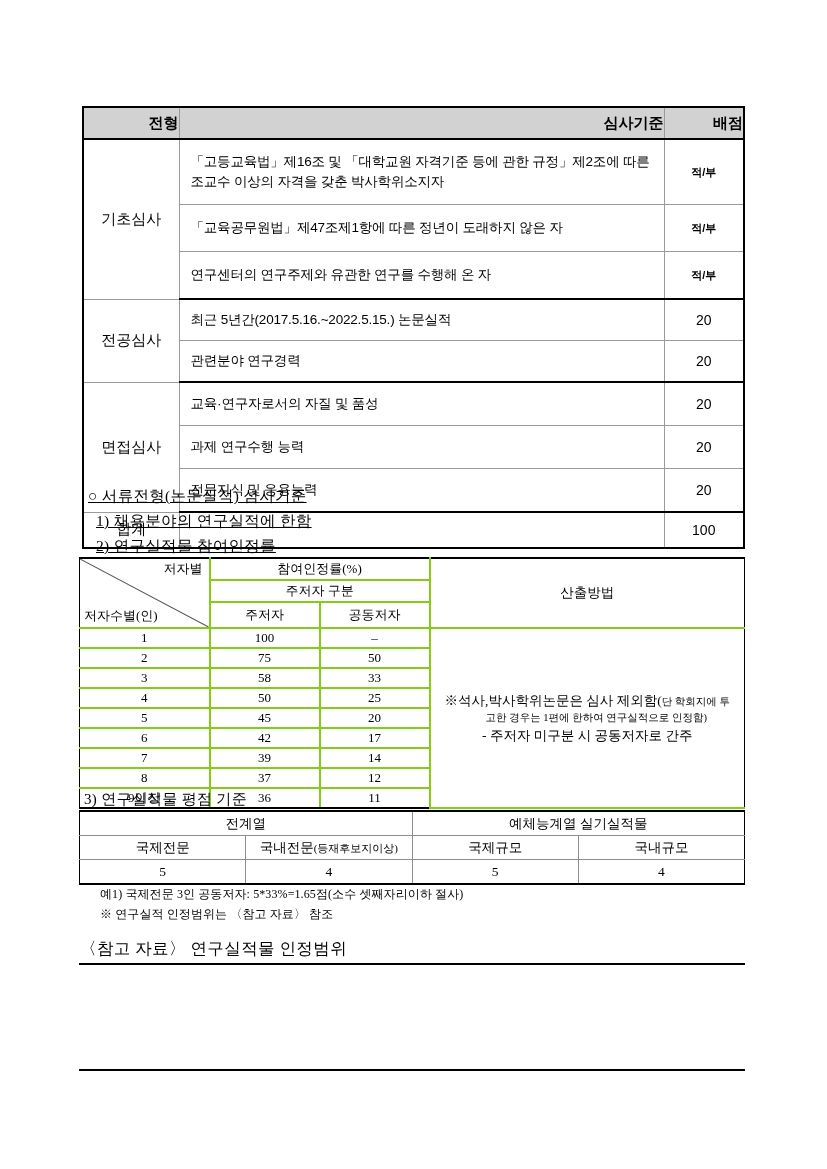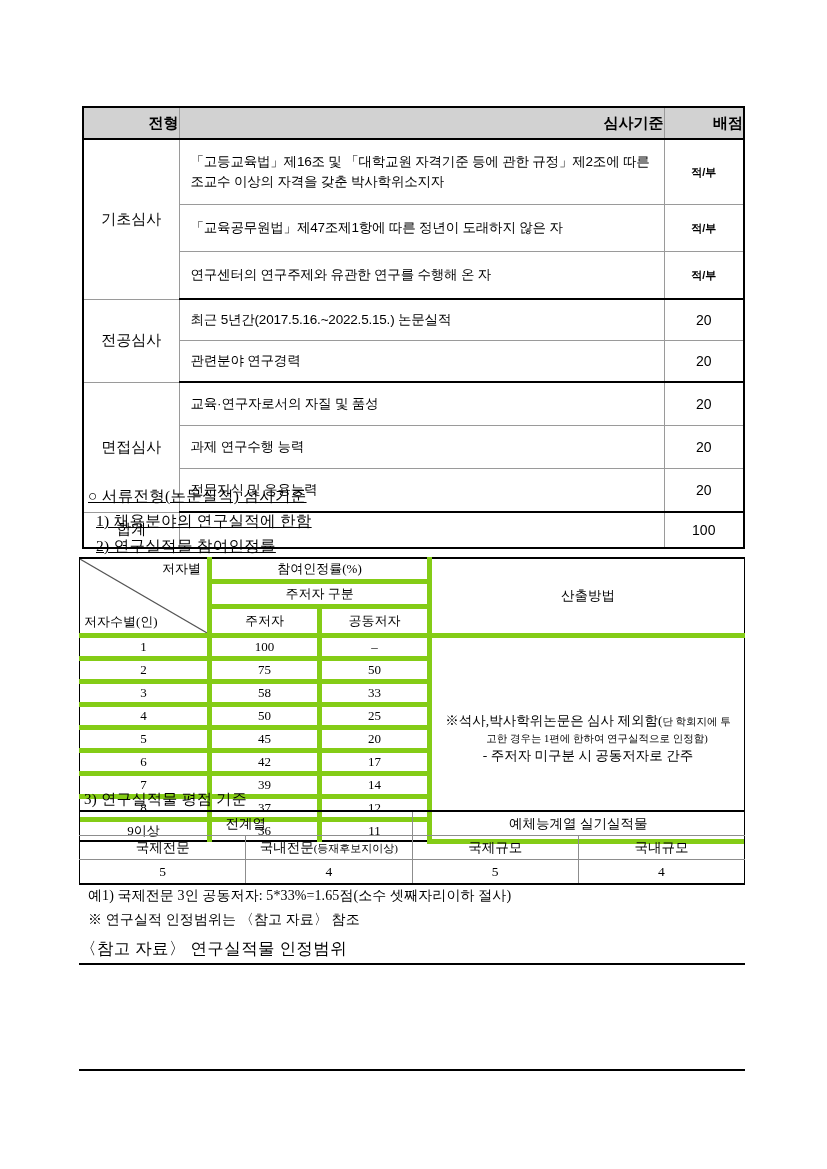--- a/index.html
+++ b/index.html
@@ -97,21 +97,21 @@
     top: 557px;
     width: 666px;
   }
   table.t2 {
     width: 100%;
     border-collapse: collapse;
     table-layout: fixed;
     font-size: 13px;
   }
   table.t2 td {
-    border: 5px solid #84cc16;
+    border: 2px solid #84cc16;
     padding: 0;
     text-align: center;
     vertical-align: middle;
     height: 18px;
     font-weight: normal;
   }
   table.t2 .tt { border-top: 2.5px solid #000; }
   table.t2 .tb { border-bottom: 2.5px solid #000; }
   table.t2 .tl { border-left: 1.6px solid #000; }
   table.t2 .tr { border-right: 1.6px solid #000; }
@@ -185,23 +185,23 @@
   }
   table.t3 .tt { border-top: 2.5px solid #000; }
   table.t3 .tb { border-bottom: 2.5px solid #000; }
   table.t3 .tl { border-left: 1.6px solid #000; }
   table.t3 .tr2 { border-right: 1.6px solid #000; }
   table.t3 .mid { border-left: 1.6px solid #000; }
   table.t3 .sm { font-size: 11px; }
 
   .t3-notes {
     position: absolute;
-    left: 88px;
+    left: 100px;
     top: 884px;
-    font-size: 14px;
+    font-size: 12px;
     line-height: 1.7;
     letter-spacing: 0.1px;
   }
   .t3-notes .nl { white-space: nowrap; display: block; }
 
   
   .ref-head {
     position: absolute;
     left: 80px;
     top: 938px;

